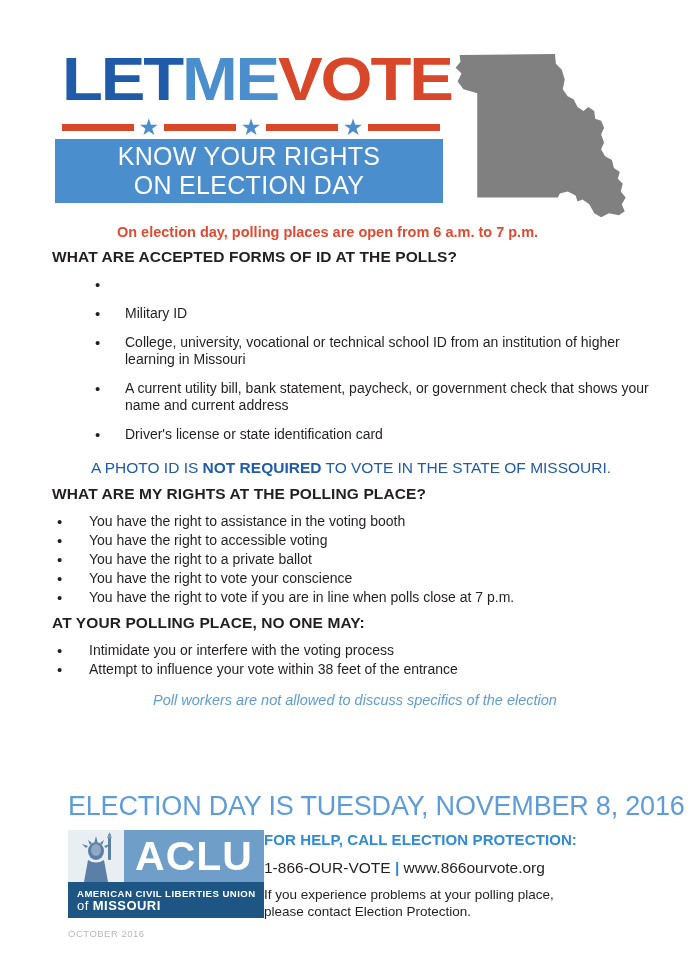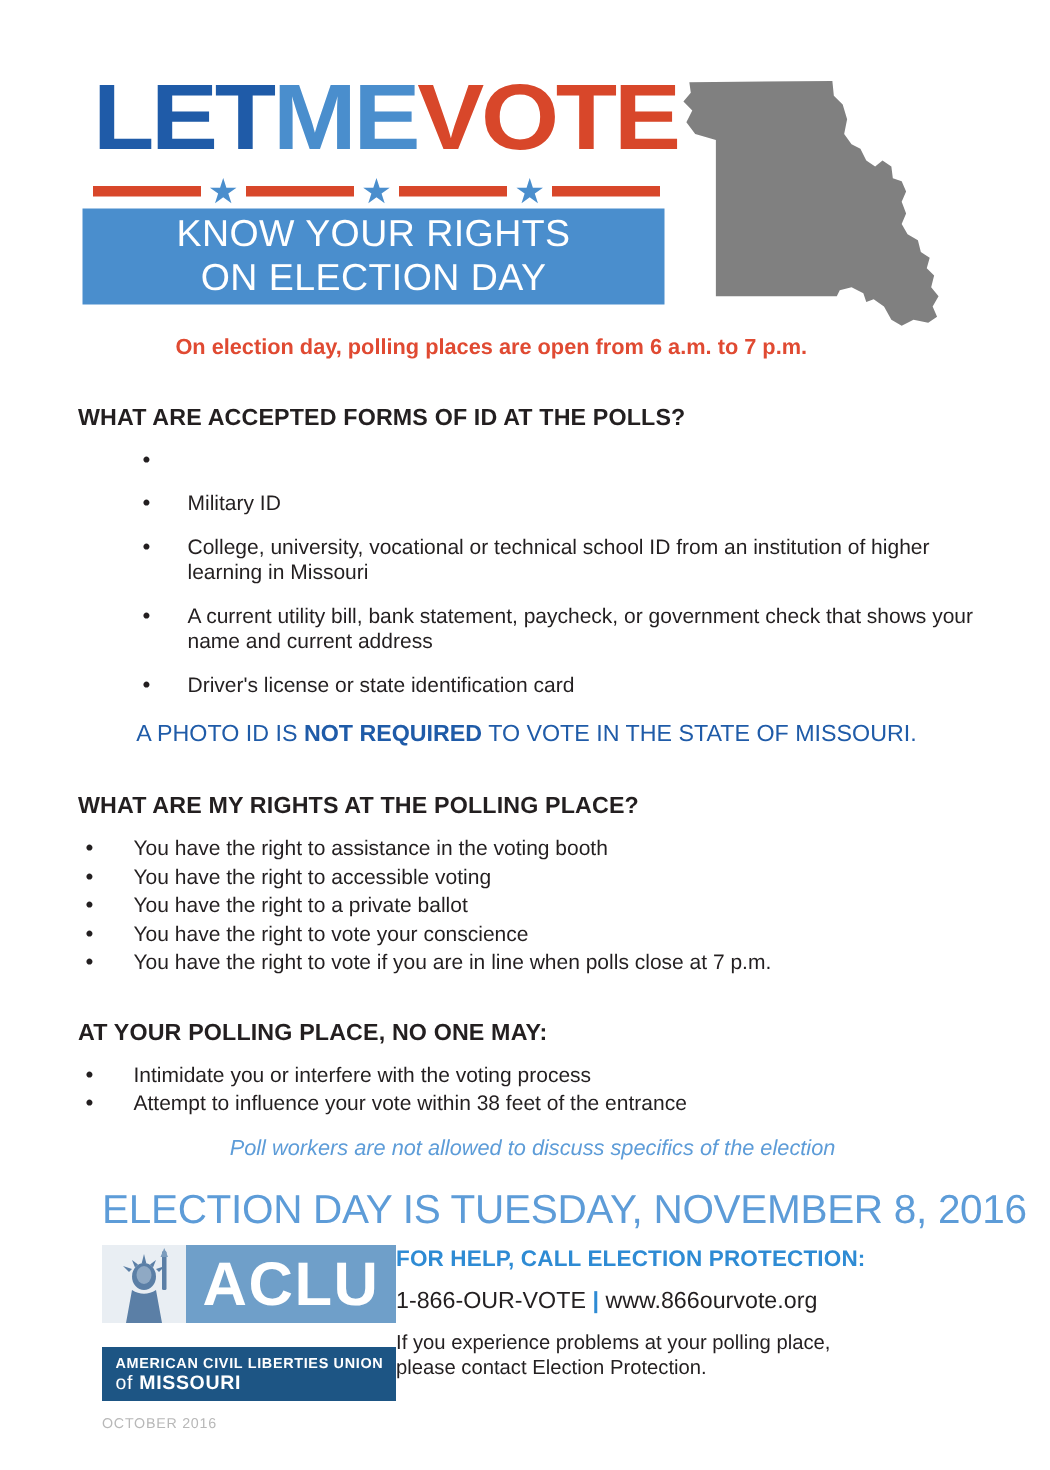--- a/index.html
+++ b/index.html
@@ -100,21 +100,21 @@
     padding-right: 45px;
   }
 
   
   .content { padding: 0 30px 0 52px; }
 
   h2.section-head {
     font-size: 15.5px;
     font-weight: bold;
     letter-spacing: 0.1px;
-    margin: 30px 0 10px 0;
+    margin: 8px 0 10px 0;
     color: #231f20;
   }
 
   ul.blist {
     list-style: none;
     margin: 0;
     padding: 0;
   }
   ul.blist li {
     display: flex;
@@ -201,21 +201,21 @@
     letter-spacing: 1px;
     display: flex;
     align-items: center;
     justify-content: center;
     line-height: 41px;
   }
   .aclu-bottom {
     background: #1d5584;
     color: #ffffff;
     padding: 6px 8px 6px 9px;
-    margin-top: 16px;
+    margin-top: 0;
   }
   .aclu-b1 {
     font-size: 9.6px;
     font-weight: bold;
     letter-spacing: 0.45px;
     line-height: 12px;
   }
   .aclu-b2 {
     font-size: 13px;
     letter-spacing: 0.45px;

